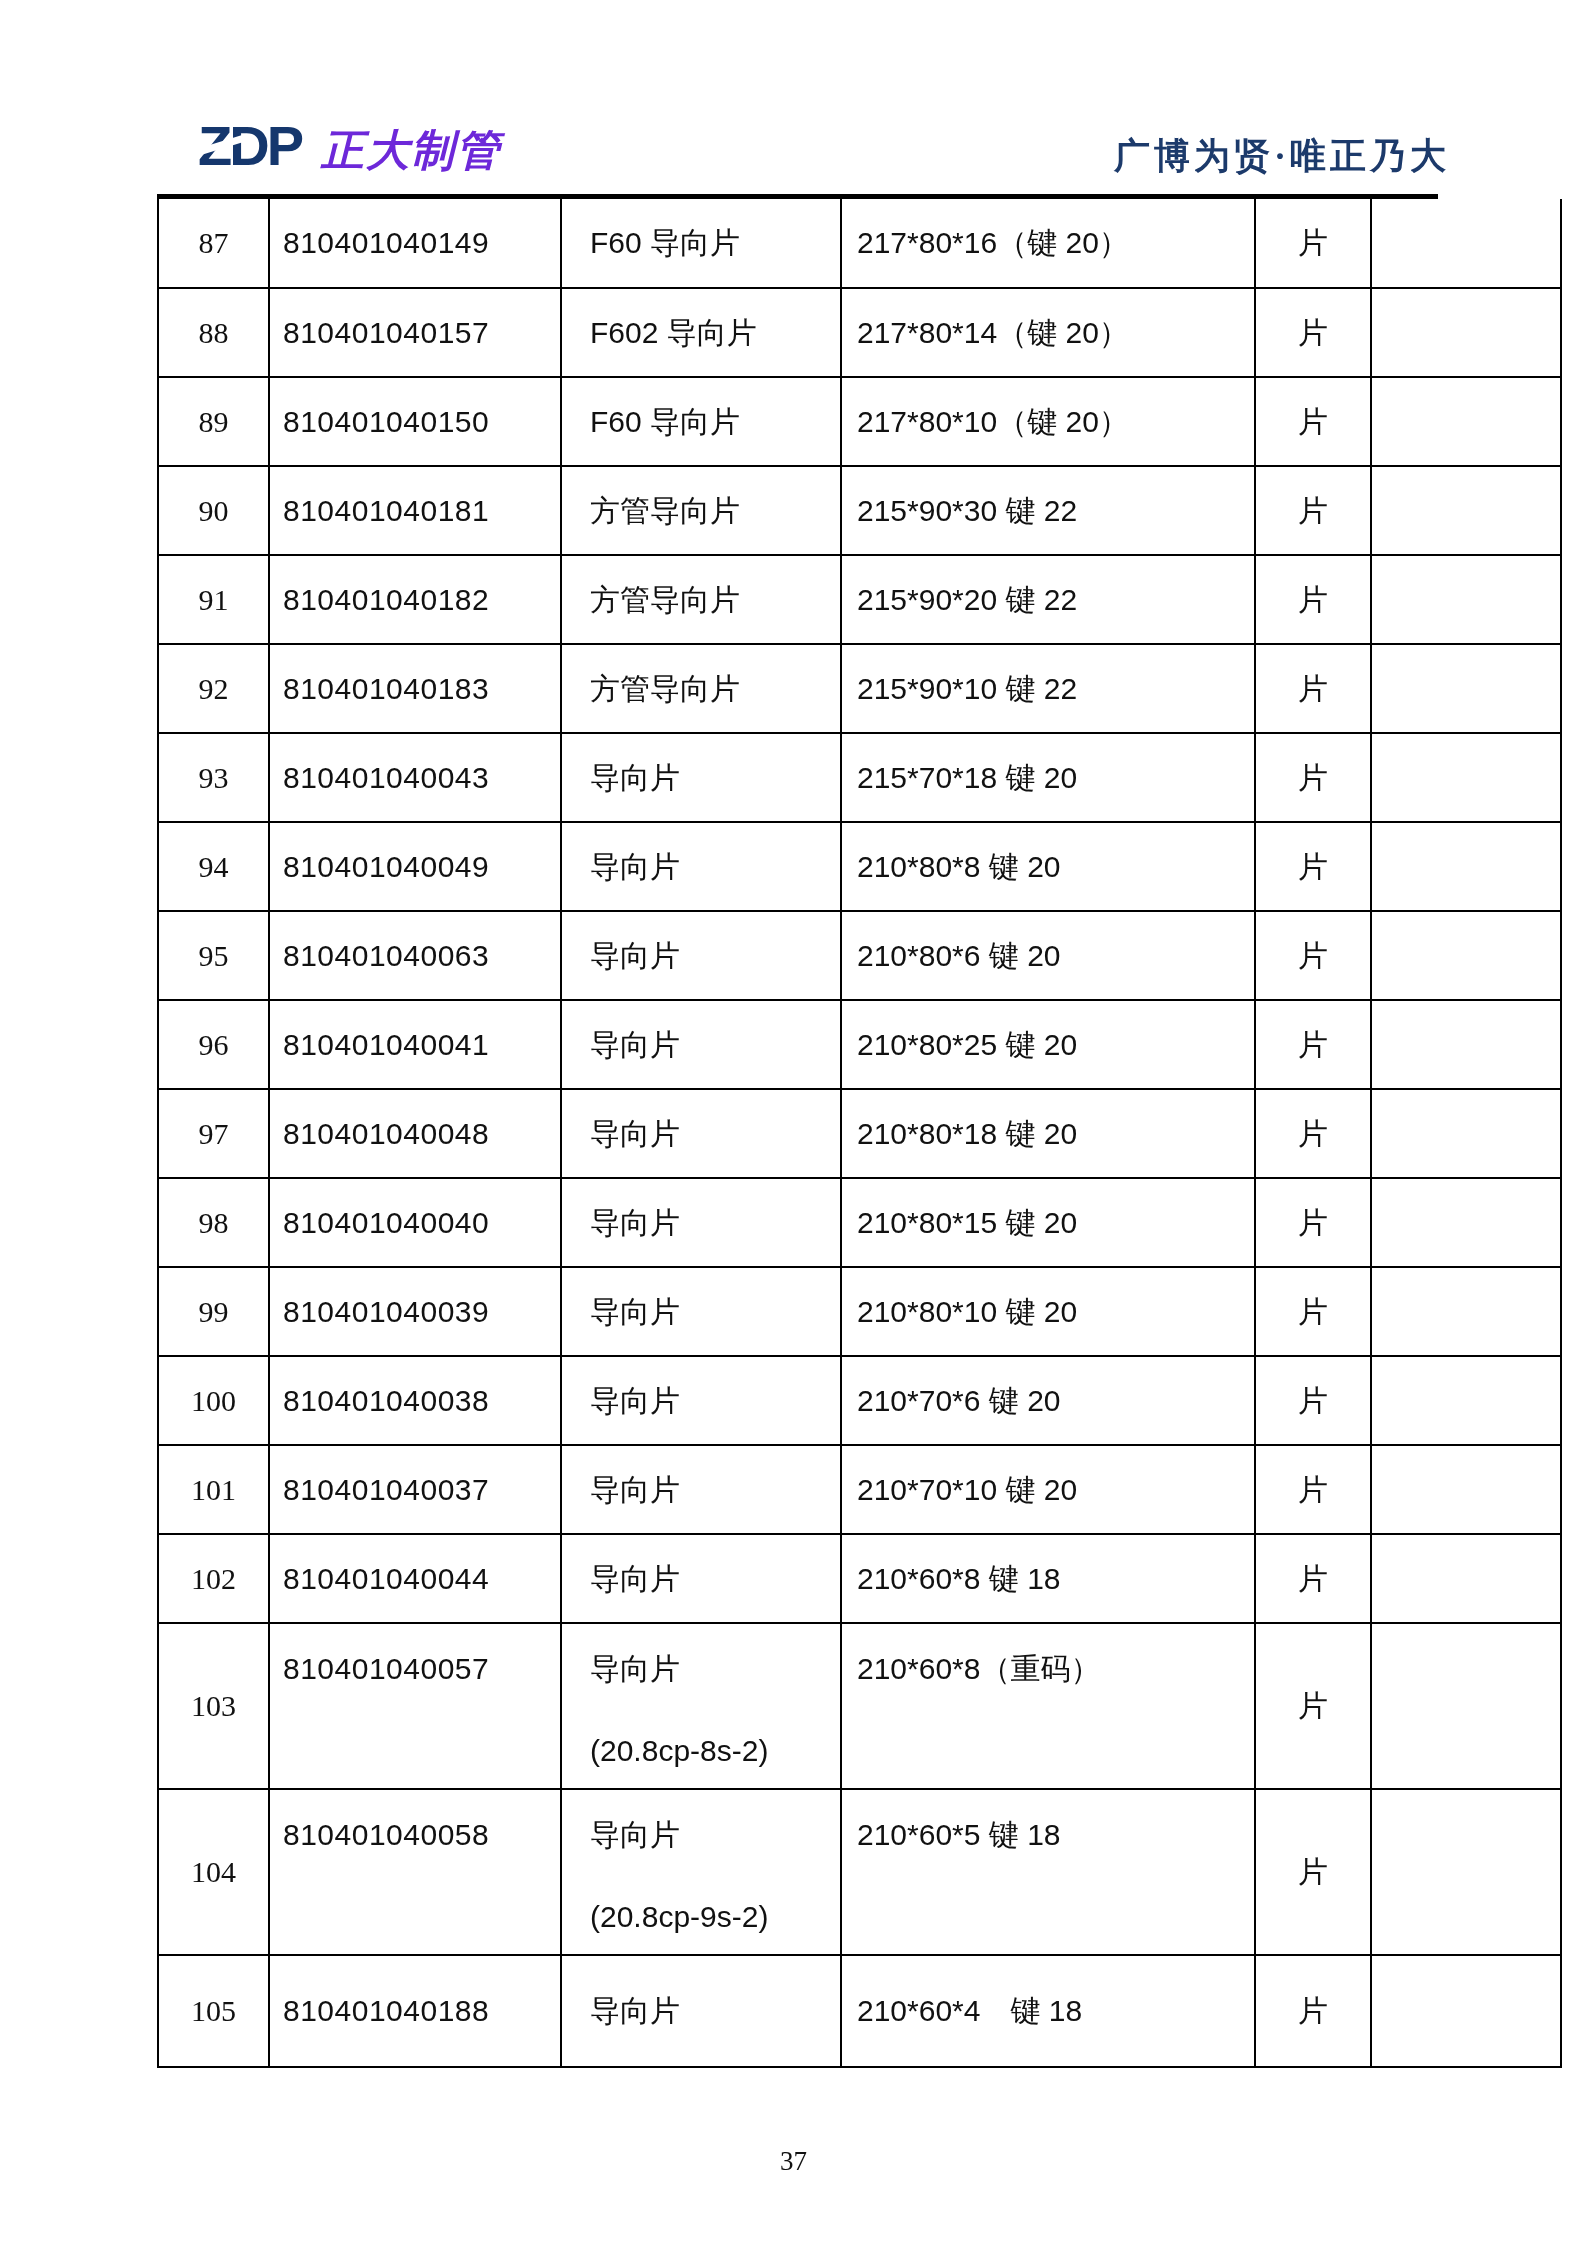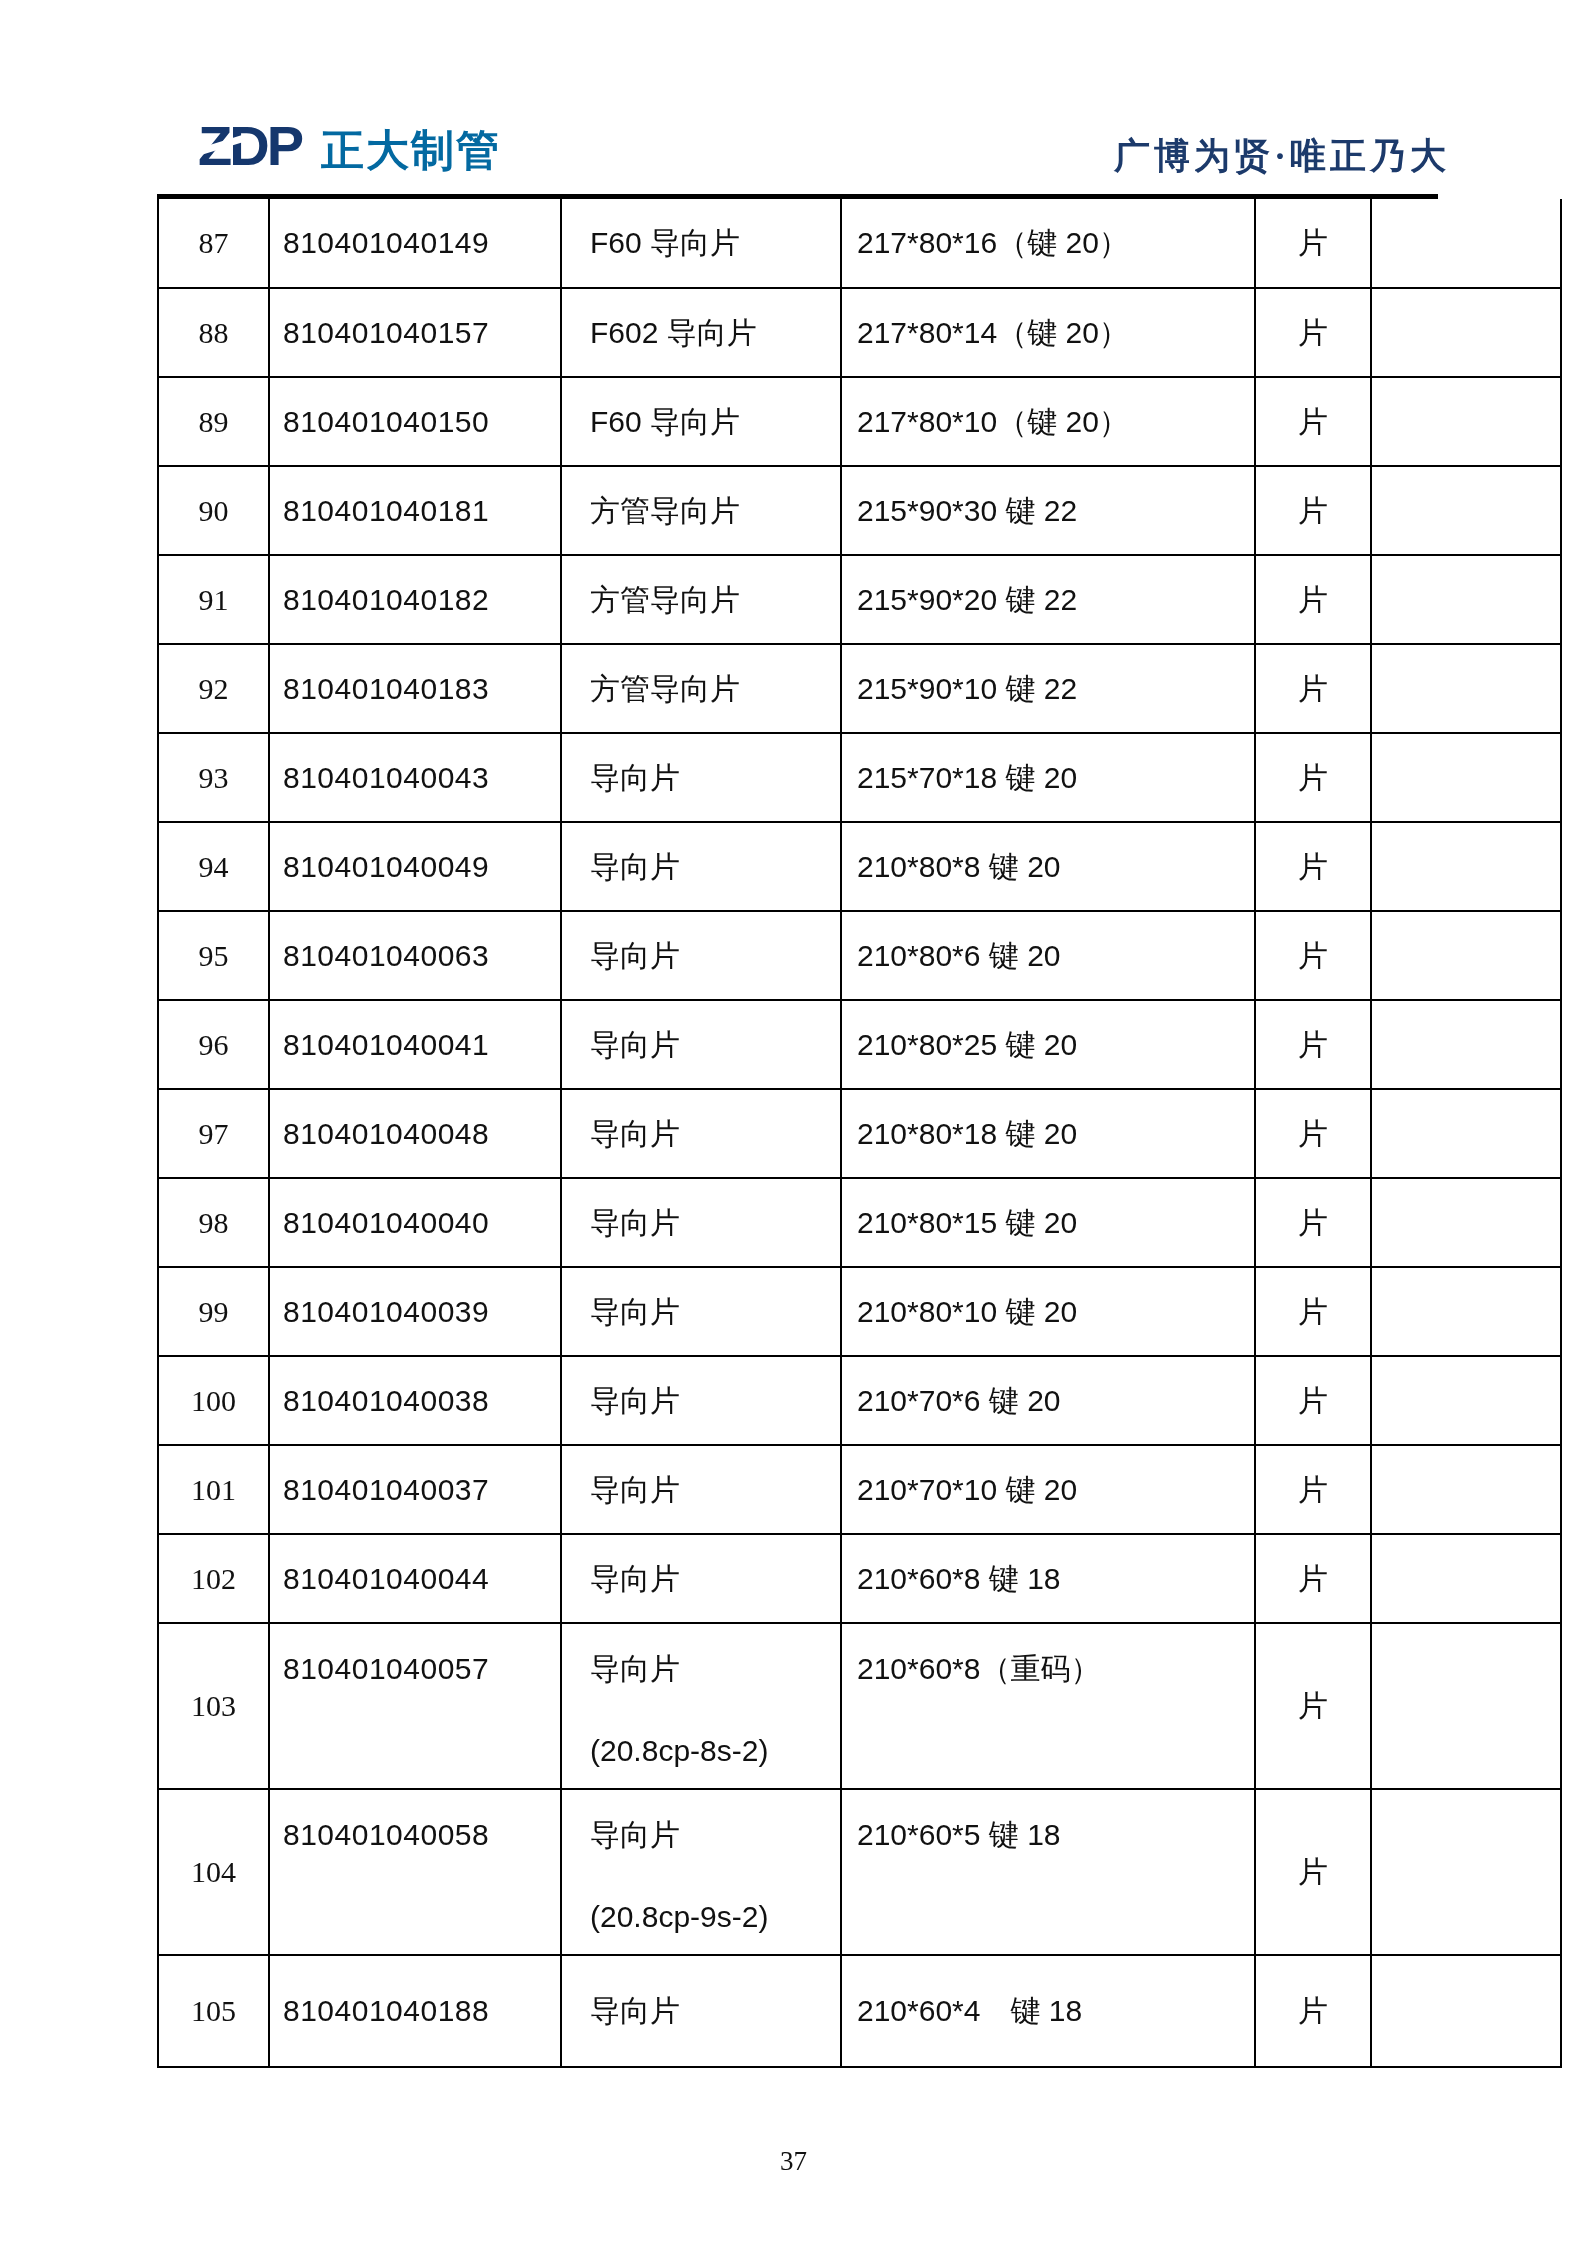--- a/index.html
+++ b/index.html
@@ -17,22 +17,23 @@
     position:relative;display:inline-block;
     font-size:56px;font-weight:900;letter-spacing:-3px;
     color:#15376d;line-height:1;
   }
   .zdp-swoosh{
     position:absolute;left:-4px;top:24px;width:52px;height:7px;
     background:#ffffff;transform:rotate(-17deg);
   }
   .company-name{
     display:inline-block;margin-left:20px;
-    font-size:43px;font-weight:700;color:#0369a1;line-height:1;
+    font-size:43px;font-weight:700;color:#6d28d9;line-height:1;
     letter-spacing:2px;
+    font-style:italic;
   }
   .company-slogan{
     position:absolute;top:132px;right:137px;
     font-family:"Liberation Serif","DejaVu Serif",serif;
     font-size:36px;font-weight:600;color:#1c3a6b;
     letter-spacing:4px;white-space:nowrap;
   }
   .header-rule{
     position:absolute;left:157px;top:194px;width:1281px;height:5px;
     background:#000;

